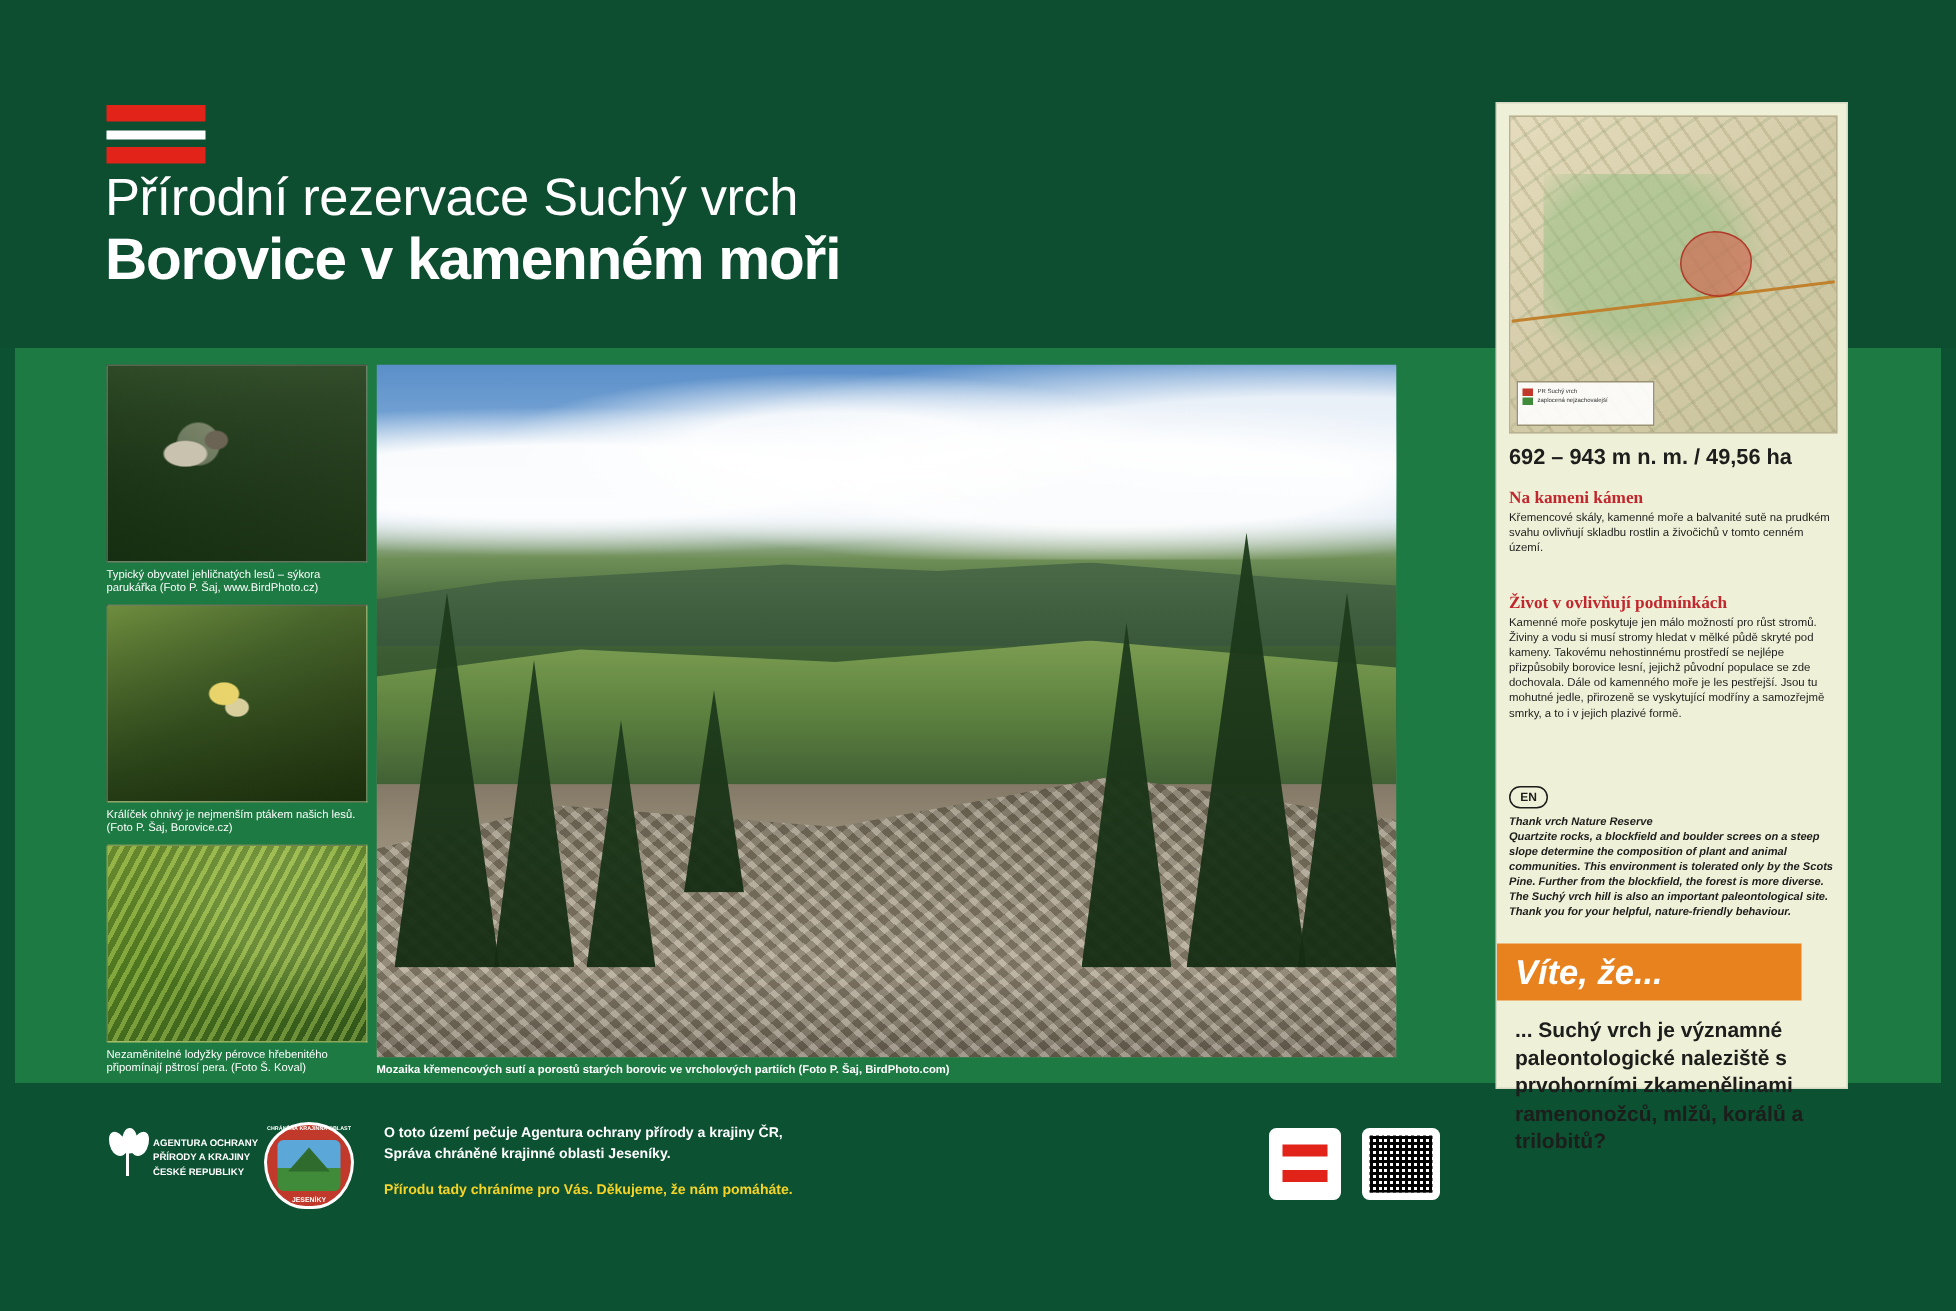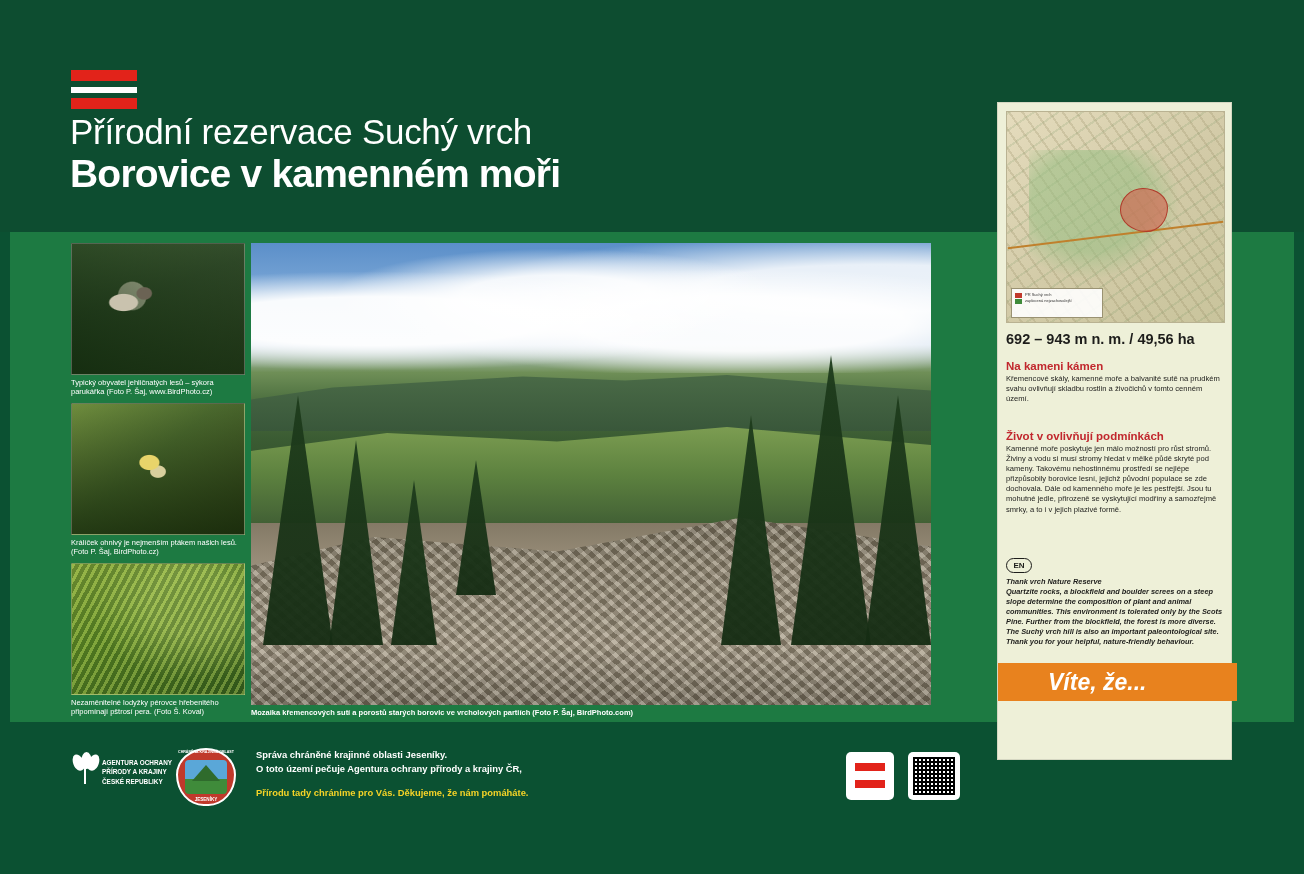--- a/index.html
+++ b/index.html
@@ -178,21 +178,20 @@
     z-index: 7;
   }
 
   
   .right-panel {
     position: absolute; left: 997px; top: 68px;
     width: 235px; height: 658px;
     background: #eef0d8;
     z-index: 7;
     border: 1px solid rgba(0,0,0,.1);
-    margin-top: 34px;
   }
   .map-box {
     position: absolute; left: 8px; top: 8px;
     width: 219px; height: 212px;
     background: #ded6b8;
     overflow: hidden;
     border: 1px solid #b9b292;
   }
   .map-box .relief {
     position: absolute; inset: 0;
@@ -225,21 +224,21 @@
   }
   .legend-row { display: flex; align-items: center; gap: 3px; }
   .legend-sw { width: 7px; height: 5px; display: inline-block; }
 
   .altitude {
     position: absolute; left: 8px; top: 228px;
     width: 219px;
     color: #1d1d1b; font-size: 14.5px; font-weight: bold;
   }
   .sec { position: absolute; left: 8px; width: 219px; }
-  .sec h3 { font-size: 11.5px; font-weight: bold; margin-bottom: 2px; }
+  .sec h3 { font-size: 11.5px; font-weight: bold; margin-bottom: 2px; font-family: Liberation Serif, serif; }
   .sec p  { font-size: 7.6px; line-height: 1.33; color: #1d1d1b; }
   .sec.s1 { top: 257px; }
   .sec.s1 h3 { color: #c1272d; }
   .sec.s2 { top: 327px; }
   .sec.s2 h3 { color: #c1272d; }
 
   .en-badge {
     position: absolute; left: 8px; top: 455px;
     width: 26px; height: 15px;
     border: 1.3px solid #1d1d1b; border-radius: 8px;
@@ -248,23 +247,23 @@
   }
   .en-text {
     position: absolute; left: 8px; top: 474px; width: 219px;
     font-size: 7.4px; line-height: 1.36; font-style: italic;
     font-weight: bold; color: #1d1d1b;
   }
   .en-text .en-title { display: block; }
 
   .vite-bar {
     position: absolute; left: 0; top: 560px;
-    width: 239px; height: 38px;
+    width: 203px; height: 38px;
     background: #e8821e;
-    display: flex; align-items: center; padding-left: 38px;
+    display: flex; align-items: center;
   }
   .vite-bar span {
     color: #ffffff; font-size: 23px; font-style: italic; font-weight: bold;
     padding-left: 12px;
   }
   .vite-text {
     position: absolute; left: 12px; top: 608px; width: 214px;
     font-size: 14px; line-height: 1.33; font-weight: bold; color: #1d1d1b;
   }
 
@@ -377,21 +376,21 @@
 
   <div class="body-panel"></div>
 
   <div class="left-col">
     <div class="photo-card">
       <div class="photo ph1"></div>
       <div class="cap">Typický obyvatel jehličnatých lesů – sýkora parukářka (Foto P. Šaj, www.BirdPhoto.cz)</div>
     </div>
     <div class="photo-card">
       <div class="photo ph2"></div>
-      <div class="cap">Králíček ohnivý je nejmenším ptákem našich lesů. (Foto P. Šaj, BirdPhoto.cz)</div>
+      <div class="cap">Králíček ohnivý je nejmenším ptákem našich lesů. (Foto P. Šaj, Borovice.cz)</div>
     </div>
     <div class="photo-card">
       <div class="photo ph3"></div>
       <div class="cap">Nezaměnitelné lodyžky pérovce hřebenitého připomínají pštrosí pera. (Foto Š. Koval)</div>
     </div>
   </div>
 
   <div class="main-photo-wrap">
     <div class="main-photo"></div>
     <div class="clouds"></div>
@@ -441,20 +440,21 @@
 
     <div class="en-badge">EN</div>
     <div class="en-text">
       <span class="en-title">Thank vrch Nature Reserve</span>
       <span>Quartzite rocks, a blockfield and boulder screes on a steep slope determine the composition of plant and animal communities. This environment is tolerated only by the Scots Pine. Further from the blockfield, the forest is more diverse. The Suchý vrch hill is also an important paleontological site. Thank you for your helpful, nature-friendly behaviour.</span>
     </div>
 
     <div class="vite-bar">
       <span>Víte, že...</span>
     </div>
+    <div class="vite-text">... Suchý vrch je významné paleontologické naleziště s prvohorními zkamenělinami ramenonožců, mlžů, korálů a trilobitů?</div>
   </div>
 
   <div class="footer"></div>
 
   <div class="aopk-logo">
     <div class="leafmark">
       <div class="leaf l1"></div>
         <div class="leaf l2"></div>
         <div class="leaf l3"></div>
       <div class="stem"></div>
@@ -468,22 +468,22 @@
 
   <div class="chko-logo">
     <div class="shield"></div>
     <div class="inner"></div>
     <div class="peak"></div>
     <div class="cap1">CHRÁNĚNÁ KRAJINNÁ OBLAST</div>
     <div class="cap2">JESENÍKY</div>
   </div>
 
   <div class="footer-text">
+    <div class="l-white">O toto území pečuje Agentura ochrany přírody a krajiny ČR,</div>
     <div class="l-white">Správa chráněné krajinné oblasti Jeseníky.</div>
-    <div class="l-white">O toto území pečuje Agentura ochrany přírody a krajiny ČR,</div>
     <div class="l-yellow">Přírodu tady chráníme pro Vás. Děkujeme, že nám pomáháte.</div>
   </div>
 
   <div class="flag-badge">
     <div class="fb fb1"></div>
       <div class="fb fb2"></div>
   </div>
 
   <div class="qr-badge">
     <div class="qr"></div>

